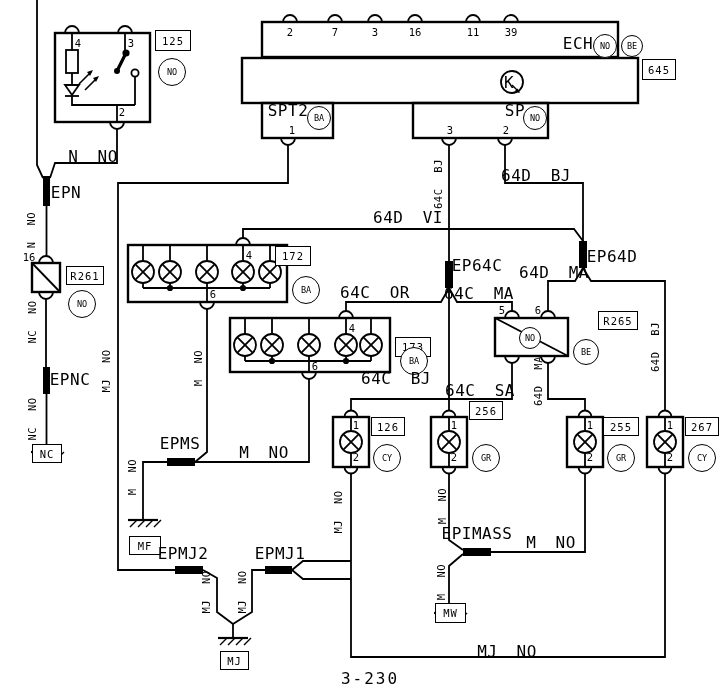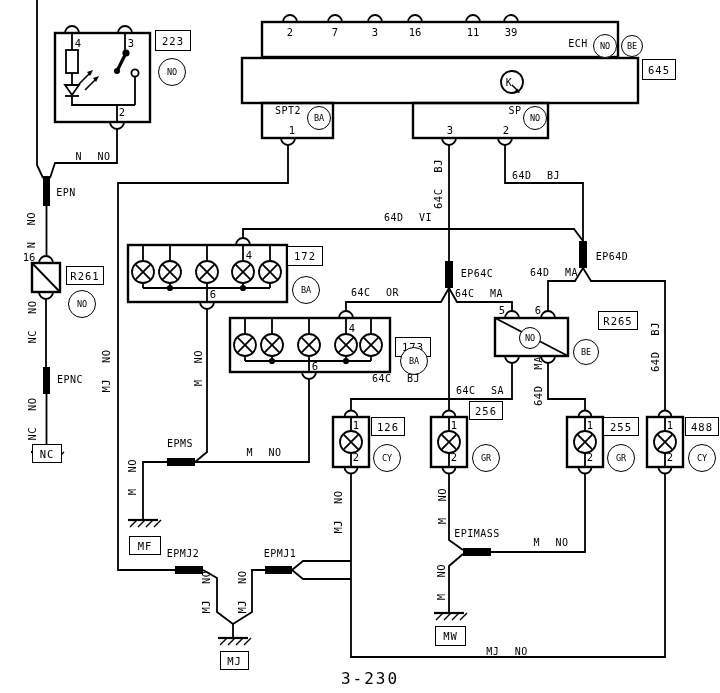--- a/index.html
+++ b/index.html
@@ -1,19 +1,19 @@
 <!DOCTYPE html>
 <html><head>
 <meta charset="utf-8">
 <style>
   html,body{margin:0;padding:0;background:#fff;}
   #diagram{position:relative;width:720px;height:693px;background:#fff;overflow:hidden;
            font-family:"DejaVu Sans Mono",monospace;color:#000;}
   #diagram svg{position:absolute;left:0;top:0;}
-  .L{position:absolute;transform:translate(-50%,-50%);font-size:10px;white-space:nowrap;letter-spacing:.5px;}
+  .L{position:absolute;transform:translate(-50%,-50%);font-size:16px;white-space:nowrap;letter-spacing:.5px;}
   .V{position:absolute;transform:translate(-50%,-50%) rotate(-90deg);font-size:10.5px;white-space:nowrap;letter-spacing:.5px;}
   .W{word-spacing:9px;}
   .P{position:absolute;transform:translate(-50%,-50%);font-size:10.5px;white-space:nowrap;}
   .B{position:absolute;border:1.7px solid #000;background:#fff;display:flex;align-items:center;
      justify-content:center;font-size:10.5px;letter-spacing:1px;}
   .C{position:absolute;border:1.6px solid #000;border-radius:50%;background:#fff;display:flex;
      align-items:center;justify-content:center;font-size:8.5px;}
   .page{position:absolute;transform:translate(-50%,-50%);font-size:16px;letter-spacing:2px;}
 </style>
 </head>
@@ -258,21 +258,21 @@
   <div class="C" style="left:523px;top:106px;width:22px;height:22px">
       <span>NO</span>
     </div>
   <span class="P" style="left:450px;top:130px">3</span>
   <span class="P" style="left:506px;top:130px">2</span>
 
   <span class="P" style="left:78px;top:43px">4</span>
   <span class="P" style="left:131px;top:43px">3</span>
   <span class="P" style="left:122px;top:112px">2</span>
   <div class="B" style="left:155px;top:30px;width:34px;height:19px">
-      <span>223</span>
+      <span>125</span>
     </div>
   <div class="C" style="left:158px;top:58px;width:26px;height:26px">
       <span>NO</span>
     </div>
 
   <span class="L W" style="left:93px;top:156px">N NO</span>
   <span class="L" style="left:66px;top:192px">EPN</span>
   <span class="V W" style="left:31px;top:230px">N NO</span>
   <span class="P" style="left:29px;top:257px">16</span>
   <div class="B" style="left:66px;top:266px;width:36px;height:17px">
@@ -284,40 +284,40 @@
   <span class="V W" style="left:32px;top:322px">NC NO</span>
   <span class="L" style="left:70px;top:379px">EPNC</span>
   <span class="V W" style="left:32px;top:419px">NC NO</span>
   <div class="B" style="left:32px;top:444px;width:28px;height:17px">
       <span>NC</span>
     </div>
   <span class="V W" style="left:106px;top:371px">MJ NO</span>
 
   <span class="P" style="left:249px;top:255px">4</span>
   <span class="P" style="left:213px;top:294px">6</span>
-  <div class="B" style="left:287px;top:246px;width:34px;height:18px">
+  <div class="B" style="left:275px;top:246px;width:34px;height:18px">
       <span>172</span>
     </div>
   <div class="C" style="left:292px;top:276px;width:26px;height:26px">
       <span>BA</span>
     </div>
   <span class="P" style="left:352px;top:328px">4</span>
   <span class="P" style="left:315px;top:366px">6</span>
   <div class="B" style="left:395px;top:337px;width:34px;height:18px">
       <span>173</span>
     </div>
   <div class="C" style="left:400px;top:347px;width:26px;height:26px">
       <span>BA</span>
     </div>
   <span class="V W" style="left:198px;top:368px">M NO</span>
 
   <span class="L W" style="left:408px;top:217px">64D VI</span>
   <span class="V W" style="left:438px;top:184px">64C BJ</span>
   <span class="L W" style="left:536px;top:175px">64D BJ</span>
-  <span class="L" style="left:477px;top:273px">EP64C</span>
+  <span class="L" style="left:477px;top:265px">EP64C</span>
   <span class="L" style="left:612px;top:256px">EP64D</span>
   <span class="L W" style="left:375px;top:292px">64C OR</span>
   <span class="L W" style="left:479px;top:293px">64C MA</span>
   <span class="L W" style="left:554px;top:272px">64D MA</span>
   <span class="V W" style="left:655px;top:347px">64D BJ</span>
   <span class="V W" style="left:538px;top:381px">64D MA</span>
   <span class="L W" style="left:396px;top:378px">64C BJ</span>
   <span class="L W" style="left:480px;top:390px">64C SA</span>
 
   <span class="P" style="left:502px;top:310px">5</span>
@@ -352,21 +352,21 @@
   <span class="P" style="left:590px;top:457px">2</span>
   <div class="B" style="left:603px;top:417px;width:34px;height:17px">
       <span>255</span>
     </div>
   <div class="C" style="left:607px;top:444px;width:26px;height:26px">
       <span>GR</span>
     </div>
   <span class="P" style="left:670px;top:425px">1</span>
   <span class="P" style="left:670px;top:457px">2</span>
   <div class="B" style="left:685px;top:417px;width:32px;height:17px">
-      <span>488</span>
+      <span>267</span>
     </div>
   <div class="C" style="left:688px;top:444px;width:26px;height:26px">
       <span>CY</span>
     </div>
 
   <span class="L" style="left:180px;top:443px">EPMS</span>
   <span class="L W" style="left:264px;top:452px">M NO</span>
   <span class="V W" style="left:132px;top:477px">M NO</span>
   <div class="B" style="left:129px;top:536px;width:30px;height:17px">
       <span>MF</span>
@@ -376,19 +376,19 @@
   <span class="V W" style="left:206px;top:592px">MJ NO</span>
   <span class="V W" style="left:242px;top:592px">MJ NO</span>
   <div class="B" style="left:220px;top:651px;width:27px;height:17px">
       <span>MJ</span>
     </div>
   <span class="V W" style="left:338px;top:512px">MJ NO</span>
   <span class="V W" style="left:442px;top:506px">M NO</span>
   <span class="L" style="left:477px;top:533px">EPIMASS</span>
   <span class="L W" style="left:551px;top:542px">M NO</span>
   <span class="V W" style="left:441px;top:582px">M NO</span>
-  <div class="B" style="left:435px;top:626px;width:29px;height:18px">
+  <div class="B" style="left:435px;top:603px;width:29px;height:18px">
       <span>MW</span>
     </div>
   <span class="L W" style="left:507px;top:651px">MJ NO</span>
 
   <span class="page" style="left:370px;top:678px">3-230</span>
 </div>
 
 </body></html>

